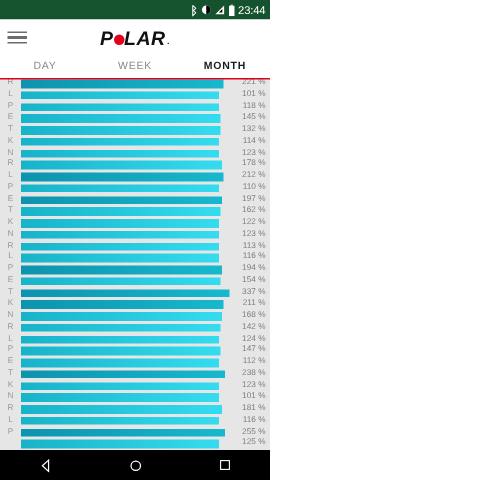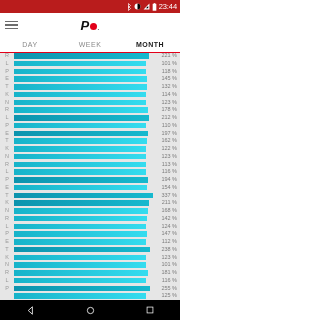--- a/index.html
+++ b/index.html
@@ -6,21 +6,21 @@
   html,body {
     width:180px; height:320px;
     background:#ffffff;
     font-family:"Liberation Sans", sans-serif;
     overflow:hidden;
   }
   #app { position:relative; width:180px; height:320px; display:flex; flex-direction:column; }
 
   
   .statusbar {
-    height:13px; background:#b91c1c; color:#ffffff;
+    height:13px; background:#14532d; color:#ffffff;
     display:flex; align-items:center; justify-content:flex-end;
     padding-right:3px; gap:2px; flex:0 0 13px;
   }
   .statusbar .sicon { display:block; }
   .status-time { font-size:7.5px; line-height:7.5px; letter-spacing:-0.1px; }
 
   
   .appbar {
     height:24px; background:#ffffff; flex:0 0 24px;
     display:flex; align-items:center; position:relative;
@@ -116,20 +116,21 @@
   <div class="appbar">
     <div class="hamburger">
       <span></span>
         <span></span>
         <span></span>
     </div>
     <div class="logo-wrap">
       <div class="logo">
         <span>P</span>
         <span class="dot"></span>
+        <span>LAR</span>
         <span class="tm">.</span>
       </div>
     </div>
   </div>
 
   <div class="tabs">
     <div class="tab">DAY</div>
     <div class="tab">WEEK</div>
     <div class="tab active">MONTH</div>
   </div>

